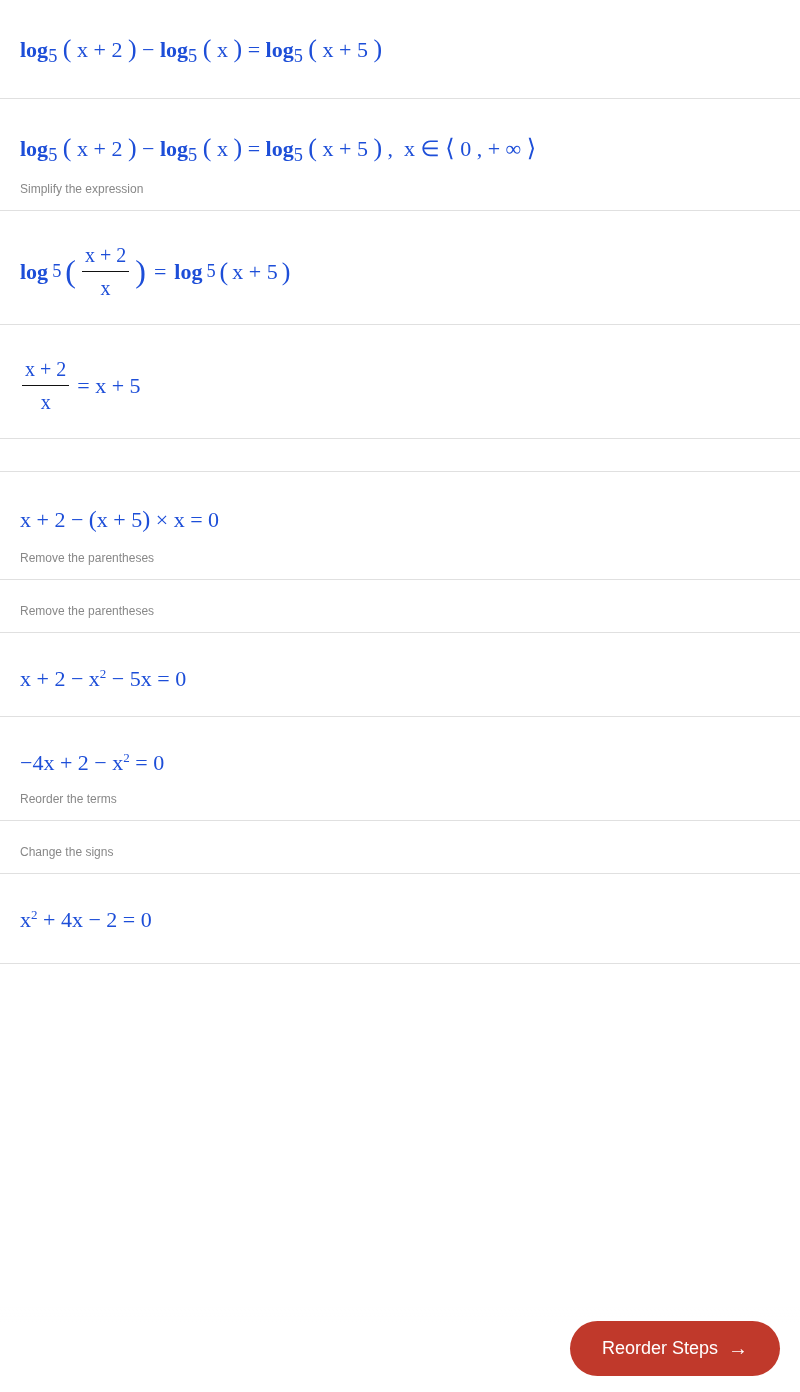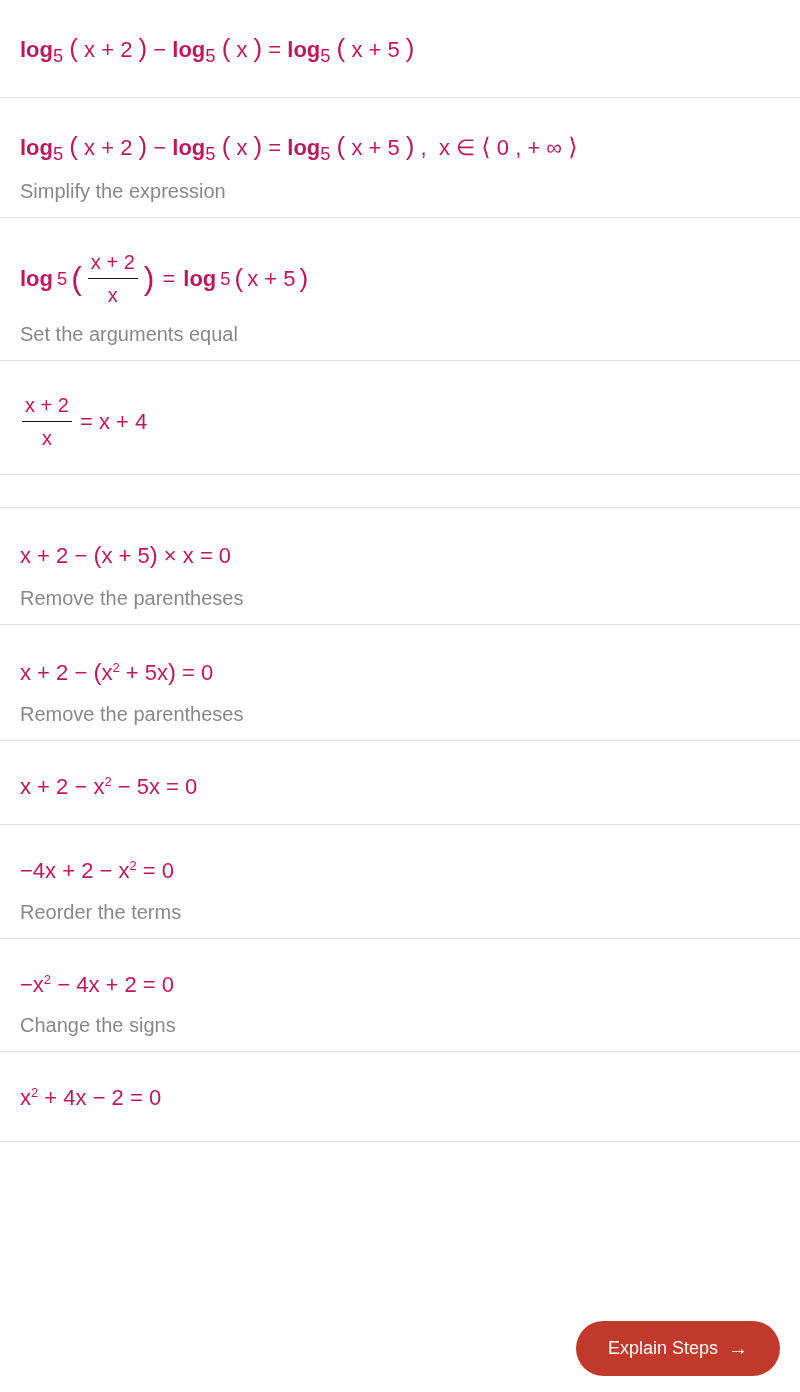--- a/index.html
+++ b/index.html
@@ -11,27 +11,27 @@
       min-height: 1392px;
       position: relative;
       overflow-x: hidden;
     }
     .step-block {
       padding: 18px 20px 14px 20px;
       border-bottom: 1px solid #e0e0e0;
     }
     .math-line {
       font-size: 22px;
-      font-family: Liberation Sans, sans-serif;
+      font-family: Liberation Serif, serif;
       padding: 10px 0 6px 0;
       line-height: 1.6;
-      color: #be185d;
+      color: #1d4ed8;
     }
     .step-label {
-      font-size: 20px;
+      font-size: 12px;
       color: #888;
       font-family: Arial, sans-serif;
       margin-top: 6px;
     }
     .math-frac {
       display: inline-flex;
       flex-direction: column;
       align-items: center;
       vertical-align: middle;
       margin: 0 2px;
@@ -113,75 +113,68 @@
       <span class="numer">x + 2</span>
       <span class="denom">x</span>
     </span>
     <span style="font-size:32px">)</span>
     <span style="margin:0 4px">=</span>
     <b>log</b><sub>5</sub>
     <span style="font-size:26px">(</span>
     x + 5
     <span style="font-size:26px">)</span>
   </div>
-  <div class="step-label">Set the arguments equal</div>
 </div>
 
 <div class="step-block">
   <div class="math-line" style="display:flex;align-items:center;gap:6px;">
     <span class="math-frac">
       <span class="numer">x + 2</span>
       <span class="denom">x</span>
     </span>
-    <span>= x + 4</span>
+    <span>= x + 5</span>
   </div>
 </div>
 
 <div class="step-block">
 </div>
 
 <div class="step-block">
   <div class="math-line">
     x + 2 − <span style="font-size:24px">(</span>x + 5<span style="font-size:24px">)</span> × x = 0
   </div>
   <div class="step-label">Remove the parentheses</div>
 </div>
 
 <div class="step-block">
-  <div class="math-line">
-    x + 2 − <span style="font-size:24px">(</span>x<sup>2</sup> + 5x<span style="font-size:24px">)</span> = 0
-  </div>
   <div class="step-label">Remove the parentheses</div>
 </div>
 
 <div class="step-block">
   <div class="math-line">
     x + 2 − x<sup>2</sup> − 5x = 0
   </div>
 </div>
 
 <div class="step-block">
   <div class="math-line">
     −4x + 2 − x<sup>2</sup> = 0
   </div>
   <div class="step-label">Reorder the terms</div>
 </div>
 
 <div class="step-block">
-  <div class="math-line">
-    −x<sup>2</sup> − 4x + 2 = 0
-  </div>
   <div class="step-label">Change the signs</div>
 </div>
 
 <div class="step-block">
   <div class="math-line">
     x<sup>2</sup> + 4x − 2 = 0
   </div>
   <div class="step-label"></div>
 </div>
 
 <div class="explain-btn-container">
   <button class="explain-btn">
-    <span>Explain Steps</span>
+    <span>Reorder Steps</span>
     <span class="arrow">→</span>
   </button>
 </div>
 
 </body></html>

